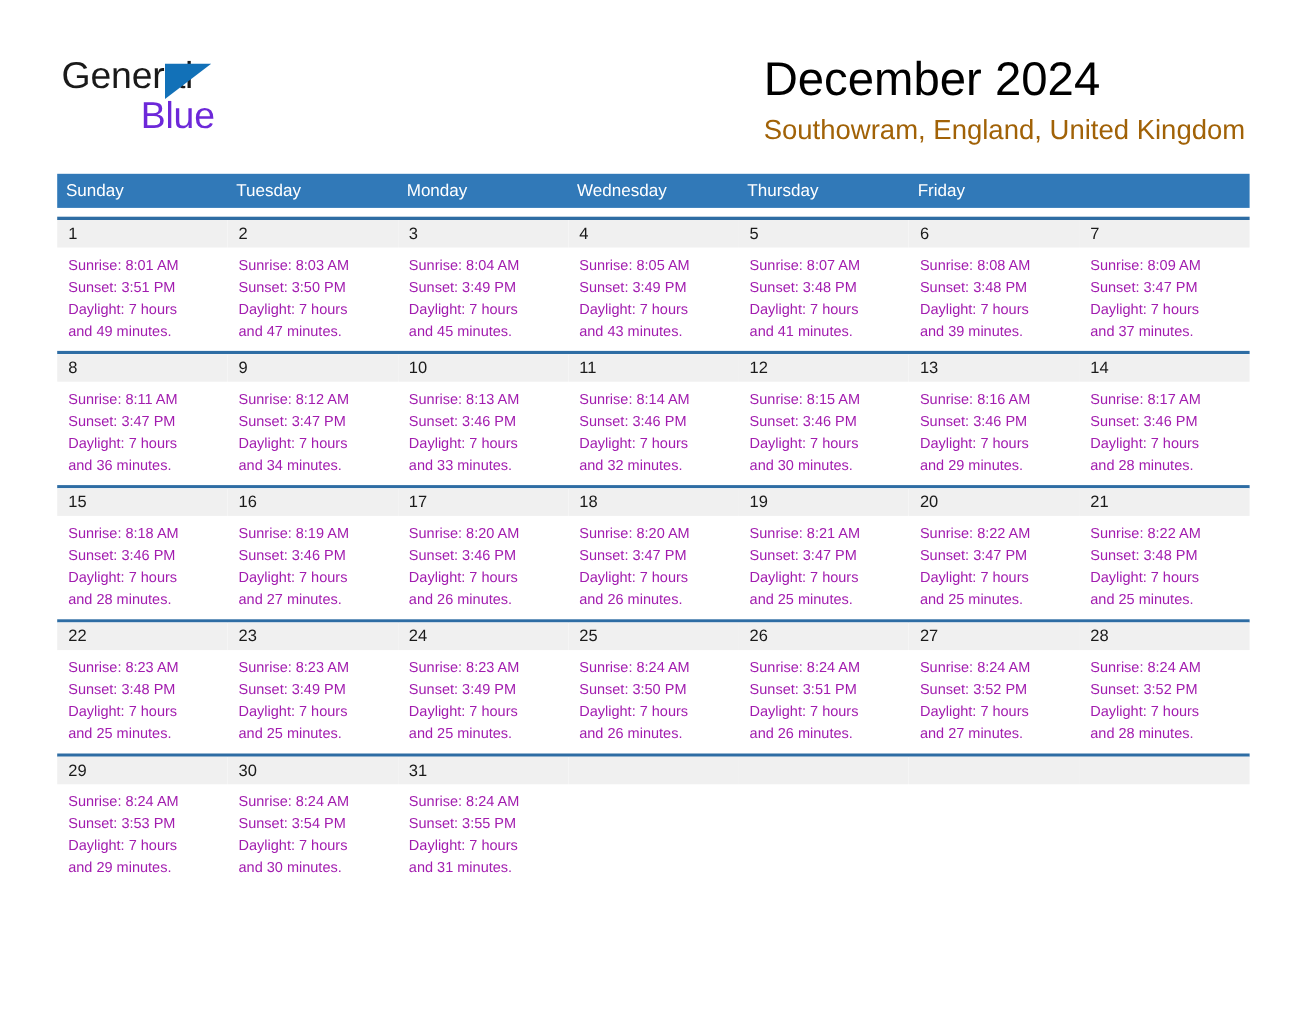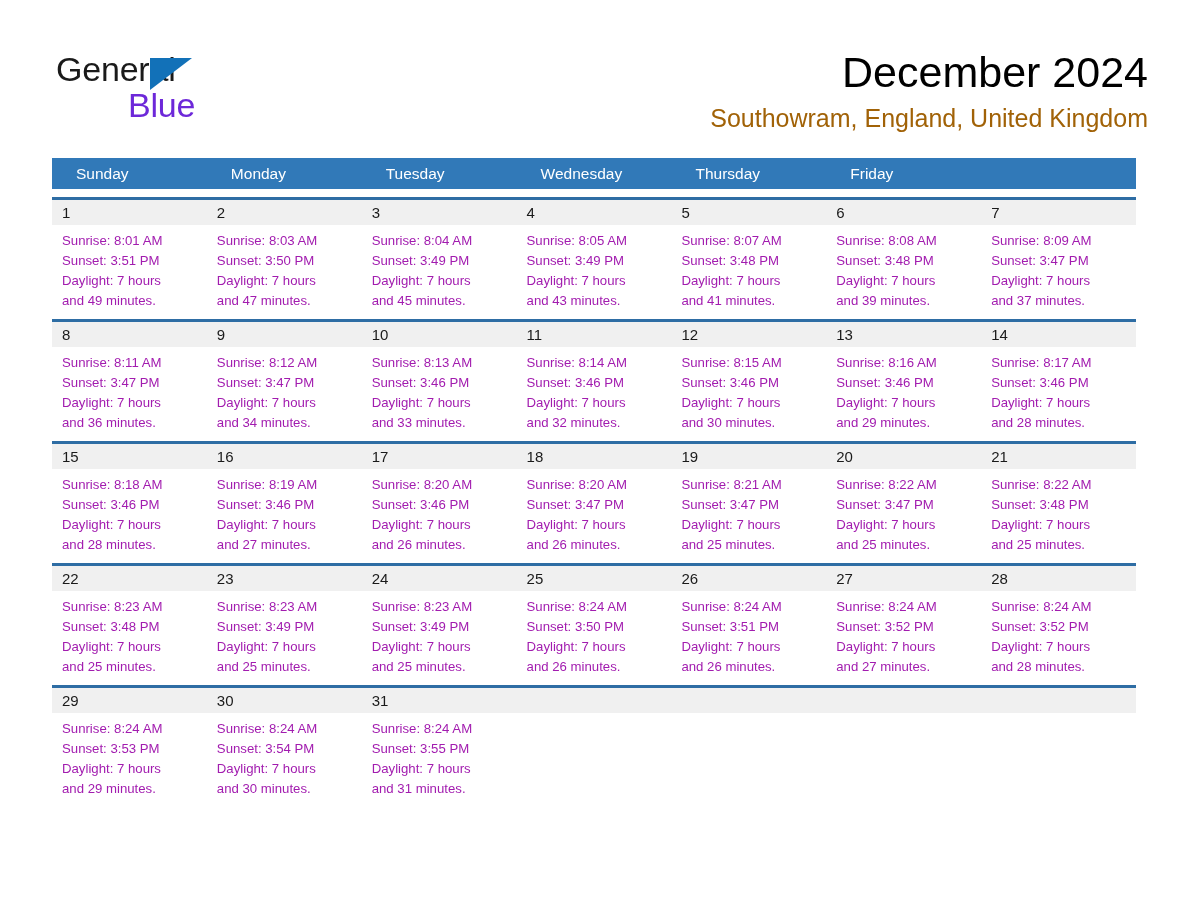--- a/index.html
+++ b/index.html
@@ -60,23 +60,23 @@
     top: 36px;
     font-size: 34px;
     font-weight: 400;
     color: #6d28d9;
     line-height: 1;
     letter-spacing: -0.2px;
   }
 
   .title-block {
     position: absolute;
-    right: 40px;
+    right: 56px;
     top: 50px;
-    text-align: right;
+    text-align: left;
   }
   .cal-title {
     font-size: 43px;
     font-weight: 400;
     color: #000;
     line-height: 1.05;
     margin: 0;
     letter-spacing: 0px;
   }
   .cal-subtitle {
@@ -98,21 +98,21 @@
   .weekday-header {
     display: grid;
     grid-template-columns: repeat(7, 1fr);
     background: #3179b8;
     height: 31px;
   }
   .weekday-cell {
     color: #ffffff;
     font-size: 15.5px;
     line-height: 31px;
-    padding-left: 24px;
+    padding-left: 8px;
     white-space: nowrap;
   }
 
   .week-row {
     margin-top: 8px;
   }
   .week-row:first-of-type { margin-top: 0; }
 
   .week-sep {
     height: 3px;
@@ -164,22 +164,22 @@
       <h1 class="cal-title">December 2024</h1>
       <div class="cal-subtitle">Southowram, England, United Kingdom</div>
     </div>
 
   </div>
 
   <div class="calendar">
 
     <div class="weekday-header">
       <div class="weekday-cell">Sunday</div>
+      <div class="weekday-cell">Tuesday</div>
       <div class="weekday-cell">Monday</div>
-      <div class="weekday-cell">Tuesday</div>
       <div class="weekday-cell">Wednesday</div>
       <div class="weekday-cell">Thursday</div>
       <div class="weekday-cell">Friday</div>
     </div>
 
     <div class="week-row">
       <div class="week-sep"></div>
       <div class="week-grid">
         <div class="day-cell">
           <div class="day-number">1</div>

